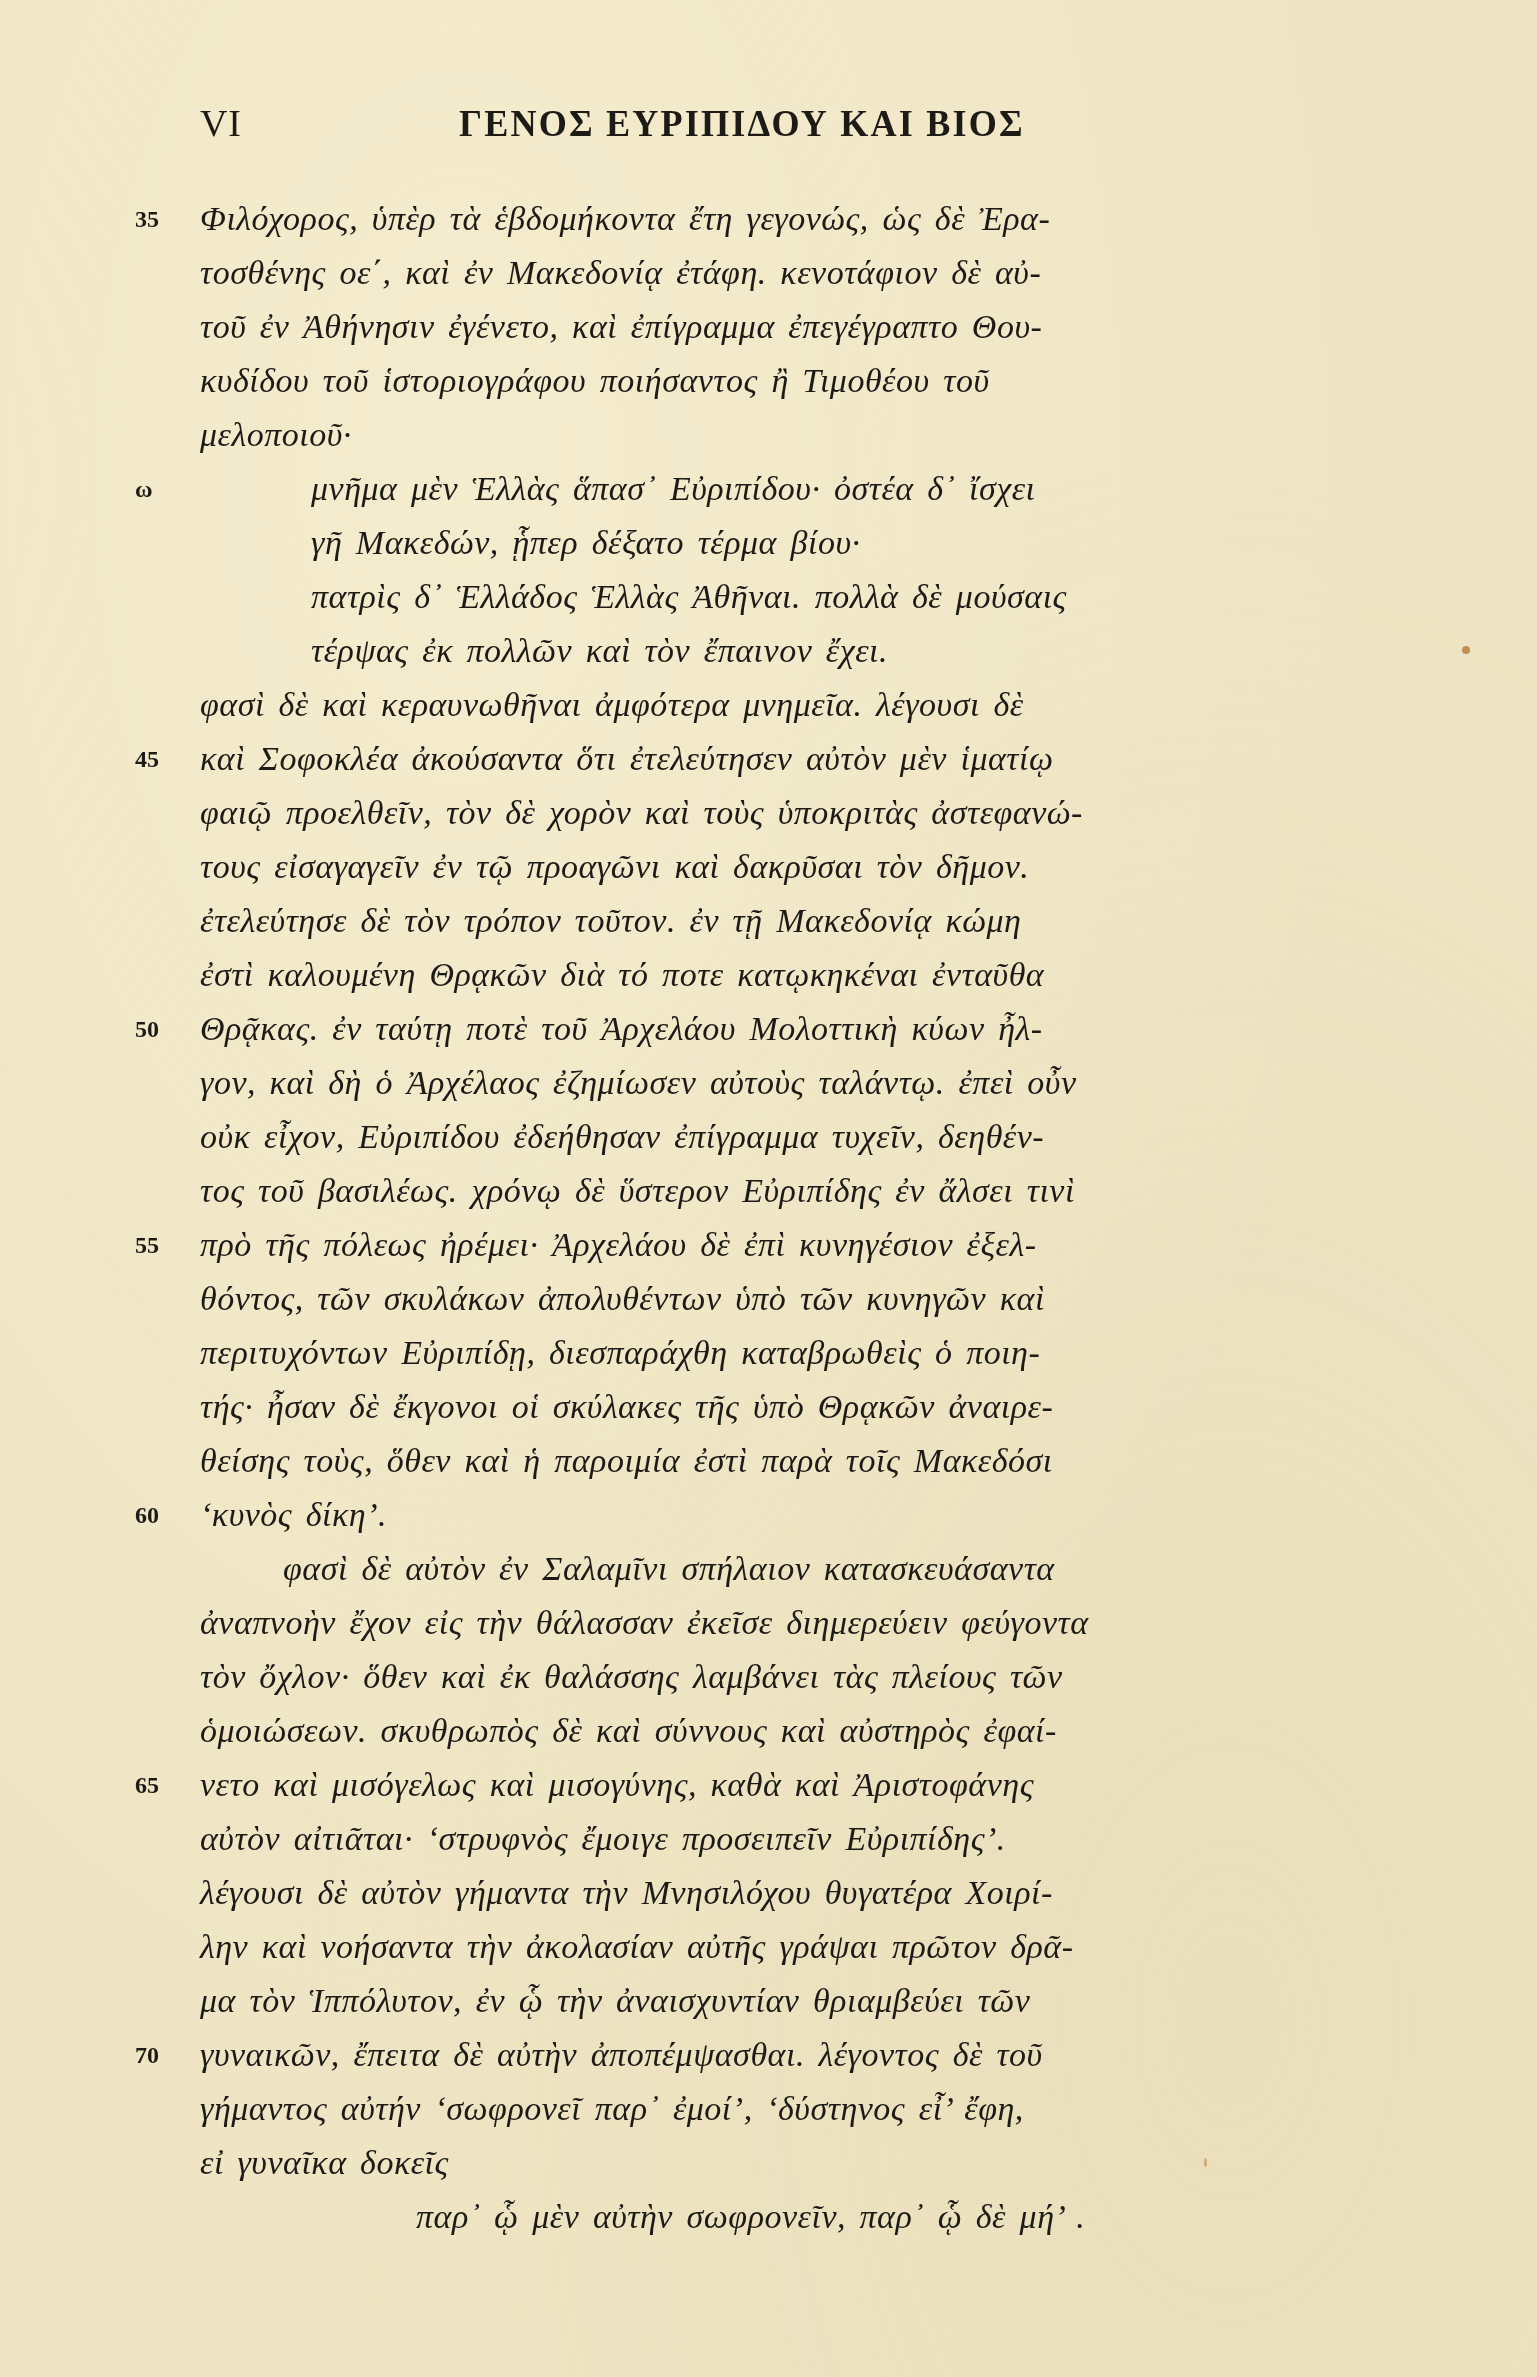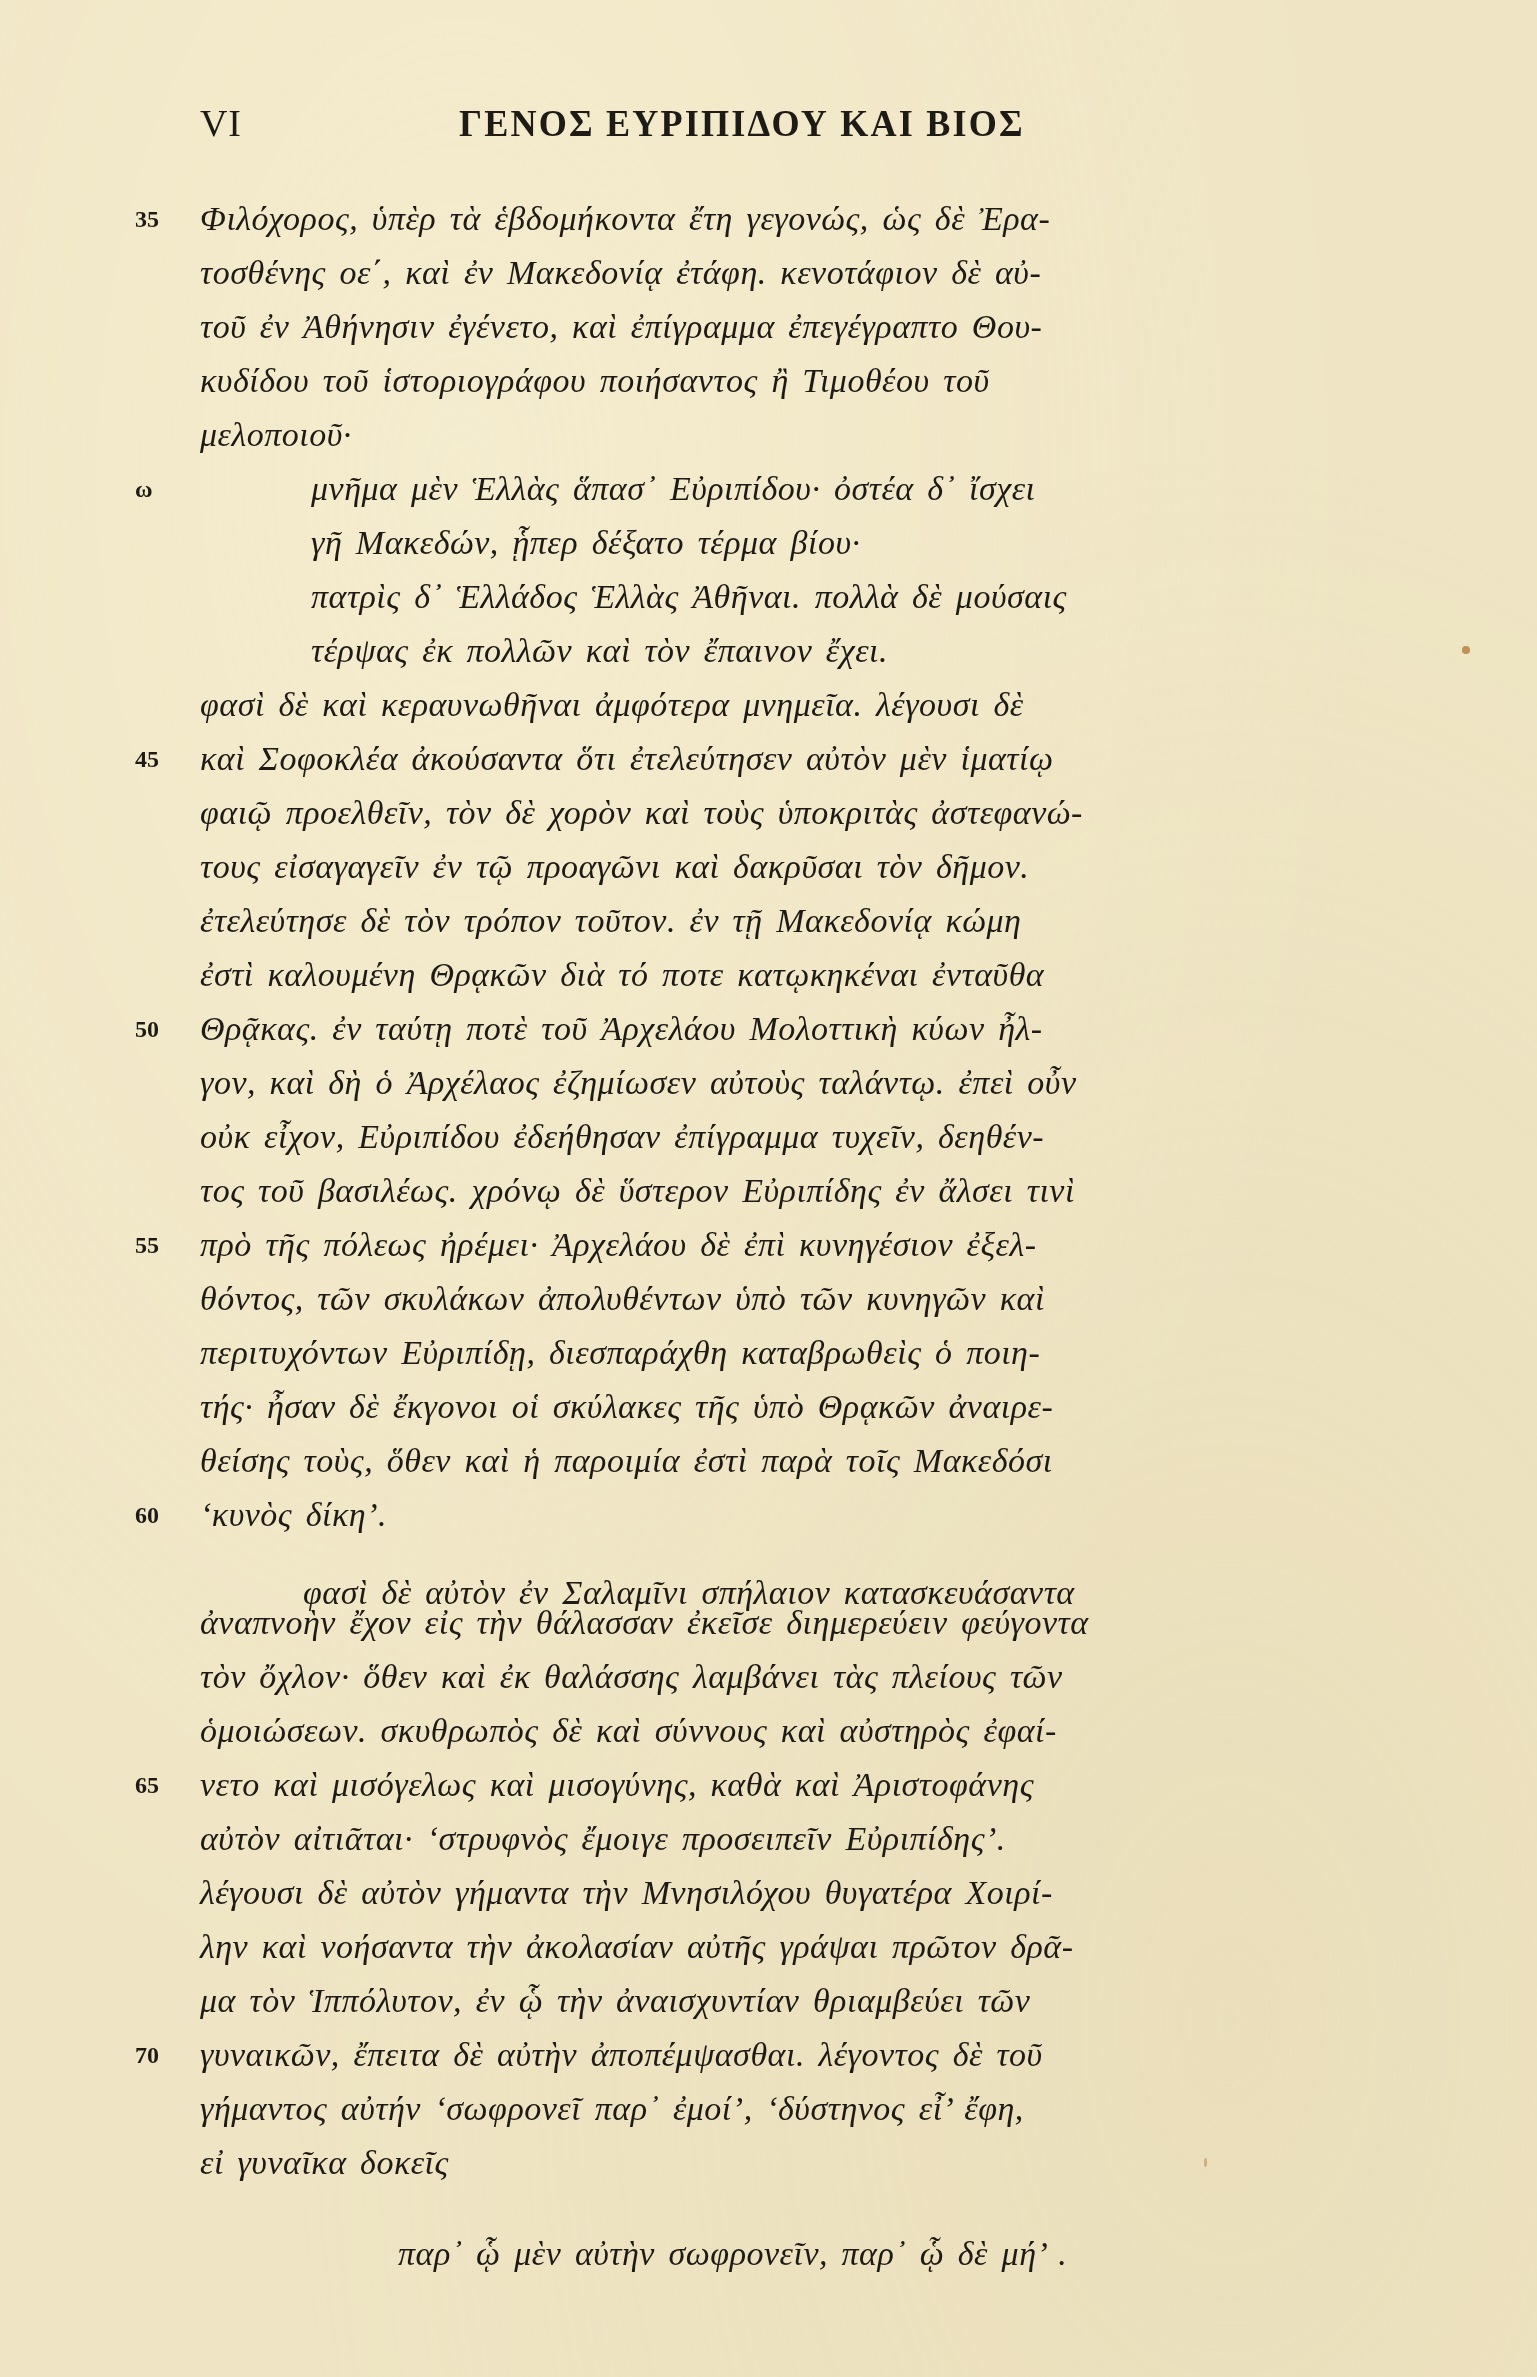--- a/index.html
+++ b/index.html
@@ -79,22 +79,22 @@
       position: absolute;
       left: 65px;
       top: 0;
       font-family: Liberation Serif, serif;
       font-style: italic;
       font-size: 34px;
       letter-spacing: 0.5px;
       word-spacing: 4.6px;
     }
     .ltext.indent-verse { left: 148px; margin-left: 28px; }
-    .ltext.indent-para { left: 168px; margin-top: 24px; }
-    .ltext.indent-deep { left: 263px; margin-top: 37px; }
+    .ltext.indent-para { left: 148px; }
+    .ltext.indent-deep { left: 281px; }
     .spot {
       position: absolute;
       border-radius: 50%;
       background: #b47a3c;
       opacity: 0.8;
     }
   </style>
 </head>
 <body>
 

